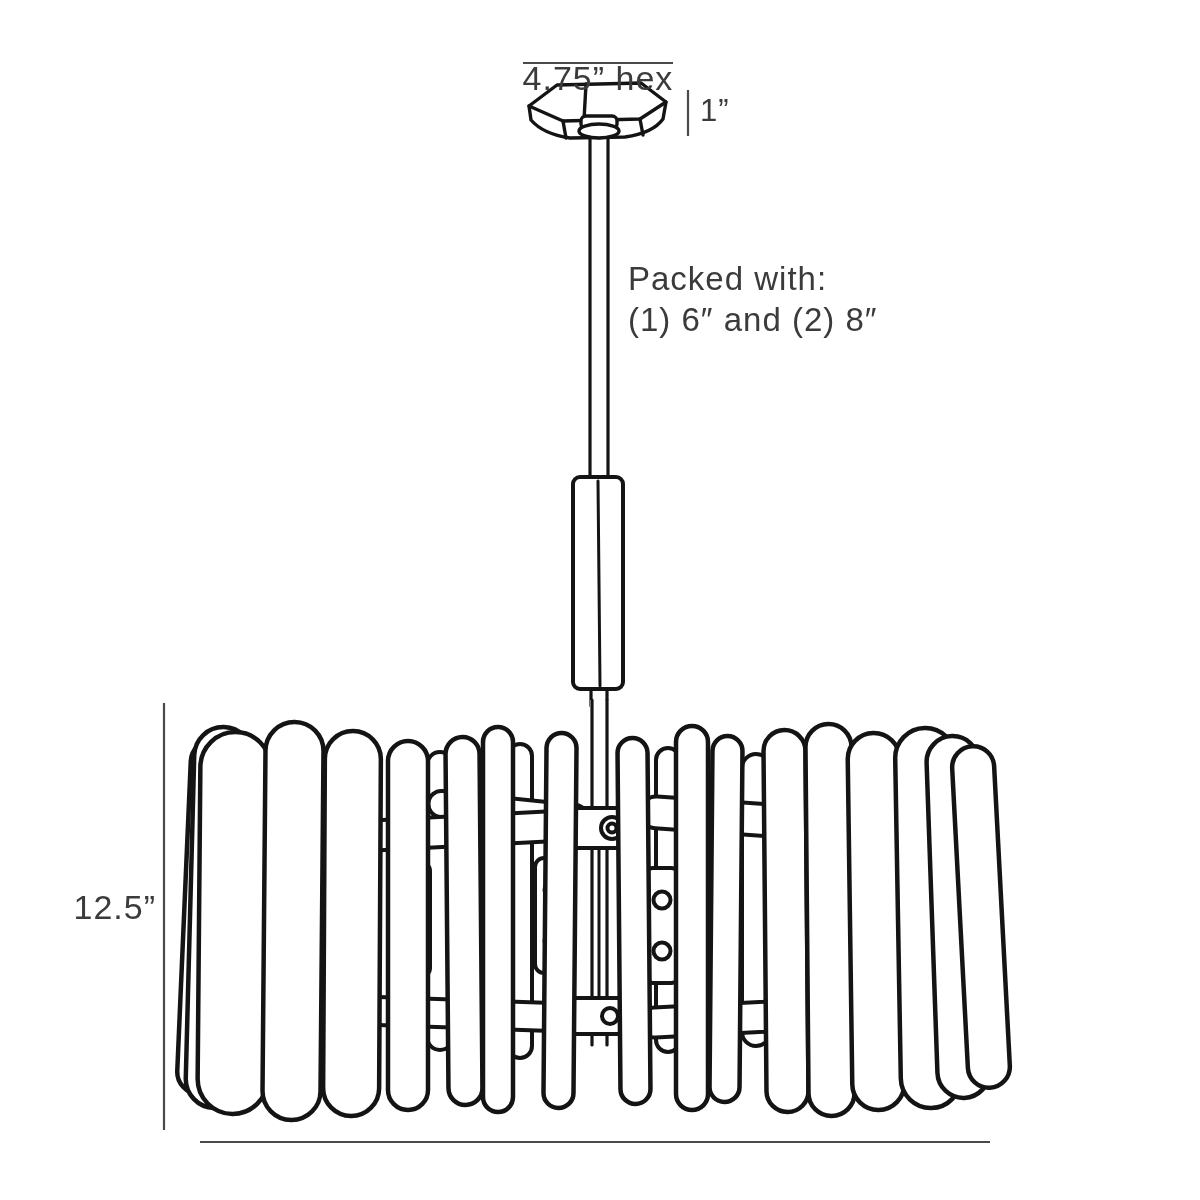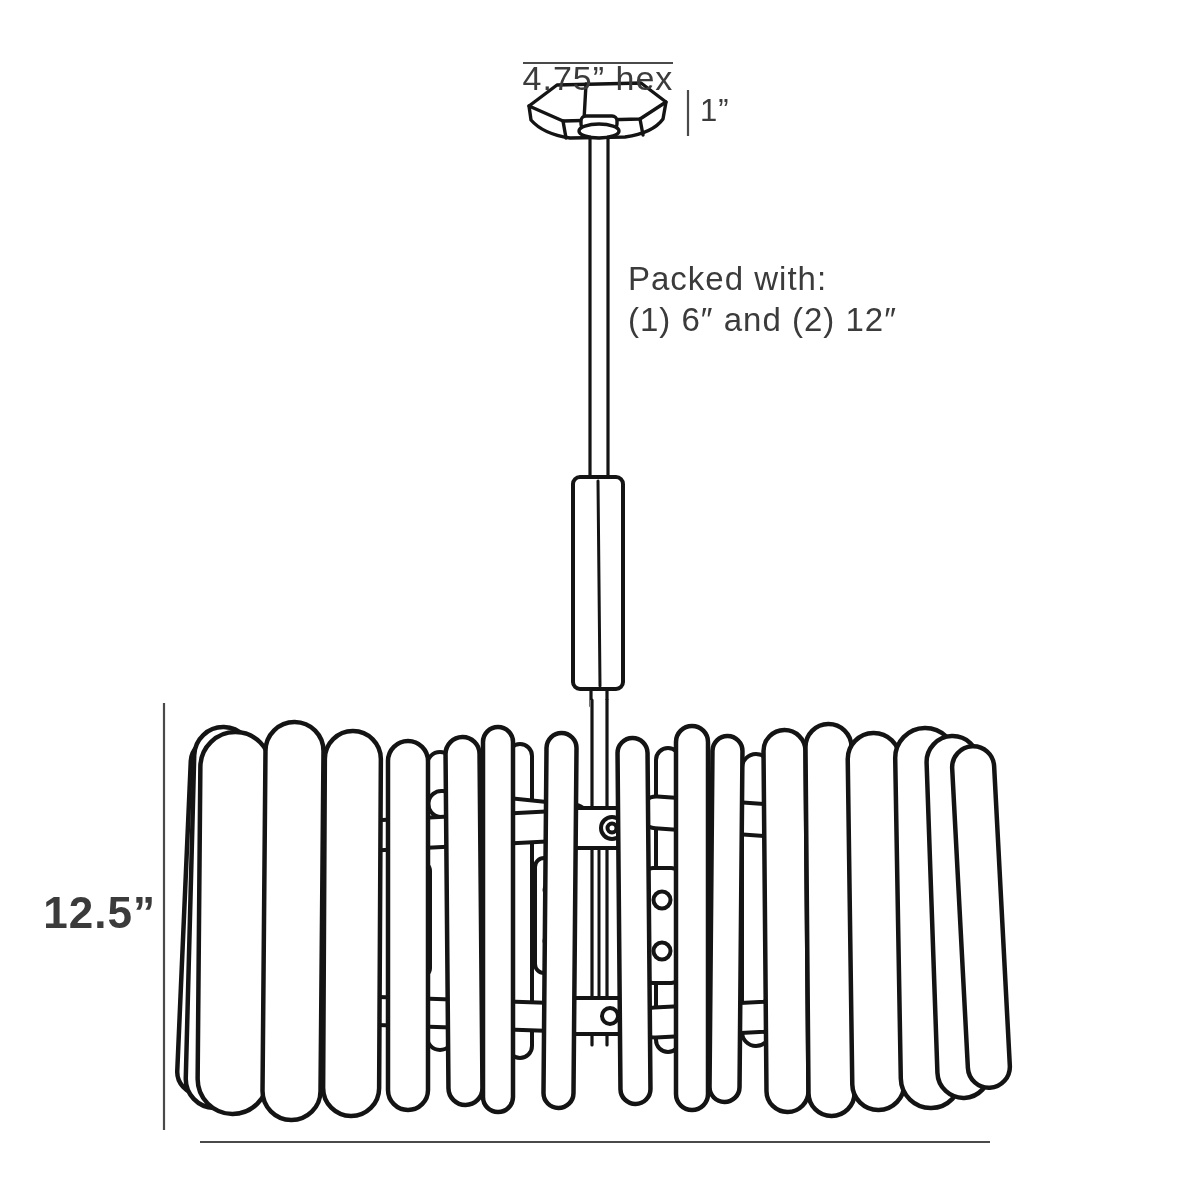--- a/index.html
+++ b/index.html
@@ -18,21 +18,21 @@
   .label {
     position: absolute;
     color: #3b3b3b;
     font-weight: 300;
     letter-spacing: 1px;
     white-space: nowrap;
   }
   .lbl-hex      { left: 448px; top: 26px;  width: 300px; text-align: center; font-size: 34px; margin-top: 33px; }
   .lbl-canopy-h { left: 700px; top: 93px;  font-size: 31px; }
   .lbl-packed   { left: 628px; top: 258px; font-size: 33px; line-height: 41px; text-align: left; }
-  .lbl-height   { left: 40px;  top: 888px; width: 116px; text-align: right; font-size: 44px; font-weight: bold; }
+  .lbl-height   { left: 40px;  top: 888px; width: 116px; text-align: right; font-size: 34px; }
   .lbl-dia      { left: 445px; top: 1150px; width: 300px; text-align: center; font-size: 34px; }
   svg { position: absolute; left: 0; top: 0; }
 </style>
 </head>
 <body>
 
 <div id="stage">
 
   <svg width="1200" height="1200" viewBox="0 0 1200 1200">
 
@@ -136,18 +136,18 @@
       </g>
     </g>
   </svg>
 
   <div class="label lbl-hex">4.75” hex</div>
 
   <div class="label lbl-canopy-h">1”</div>
 
   <div class="label lbl-packed">
     <div>Packed with:</div>
-    <div>(1) 6″ and (2) 12″</div>
+    <div>(1) 6″ and (2) 8″</div>
   </div>
 
   <div class="label lbl-height">12.5”</div>
 
 </div>
 
 </body></html>

